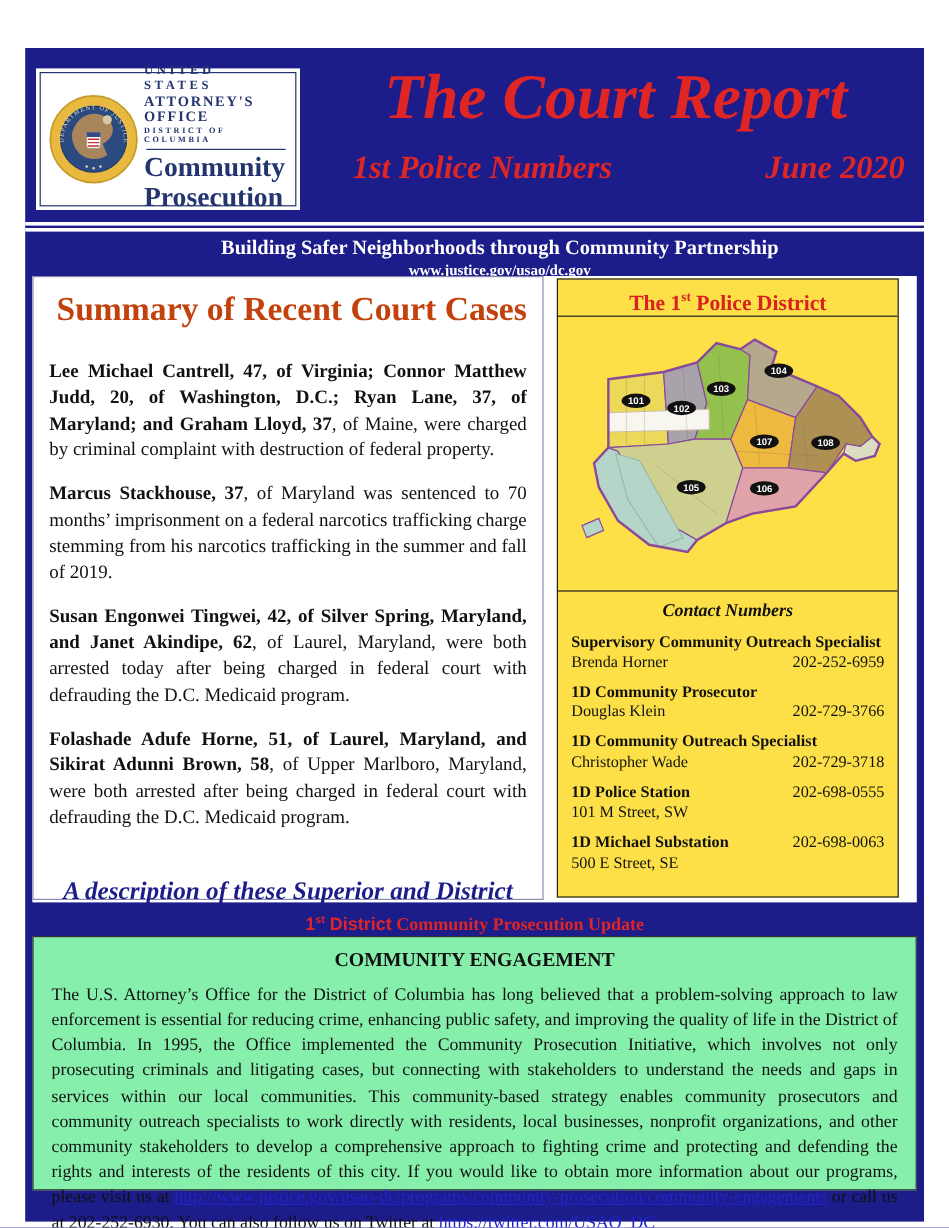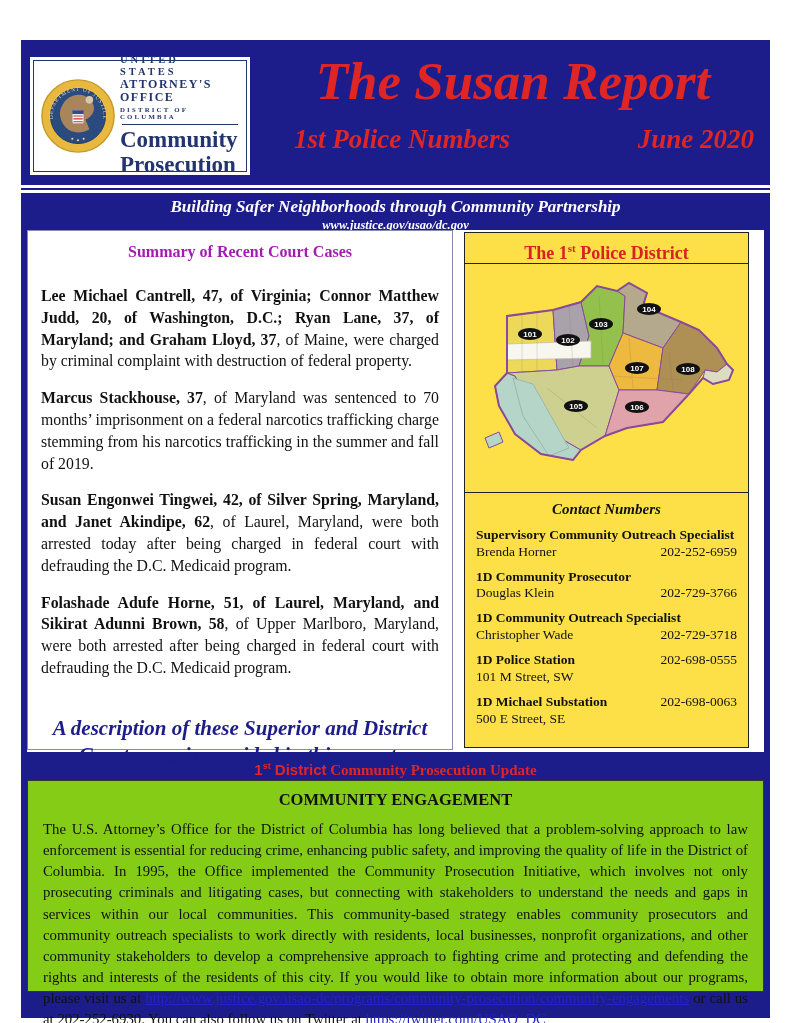--- a/index.html
+++ b/index.html
@@ -19,31 +19,31 @@
   .logo-l1{font-size:10.5px;font-weight:bold;letter-spacing:3px;}
   .logo-l2{font-size:12px;font-weight:bold;letter-spacing:1.5px;}
   .logo-l3{font-size:6.8px;font-weight:bold;letter-spacing:2.2px;margin-top:1px;}
   .logo-rule{height:1px;background:#23356e;margin:3px 2px;}
   .logo-org{font-size:23px;font-weight:bold;line-height:1.08;}
   .masthead{position:absolute;left:243px;top:12px;width:498px;color:#e02525;}
   .mast-title{font-size:53px;font-weight:bold;font-style:italic;text-align:center;line-height:1.1;}
   .mast-sub{display:flex;justify-content:space-between;font-size:27px;font-weight:bold;font-style:italic;margin-top:14px;padding:0 8px 0 30px;}
   .sep-band{position:absolute;top:145px;left:0;width:100%;height:8px;background:#fff;}
   .sep-band::after{content:"";display:block;margin-top:3px;height:2px;background:#1c1c8a;}
-  .tagline{position:absolute;top:153px;left:0;width:100%;color:#fff;text-align:center;font-style:italic;font-weight:bold;}
+  .tagline{position:absolute;top:153px;left:0;width:100%;color:#fff;text-align:center;font-weight:bold;padding-left:21px;}
   .tag-l1{font-size:17px;margin-top:4px;}
   .tag-l2{font-size:12.5px;margin-top:1px;}
 
   
   .content{position:absolute;top:190px;left:6px;width:737px;height:522px;background:#fff;}
   .left-col{
     position:absolute;left:0;top:0;width:426px;height:520px;border:1px solid #8a8ab0;
     box-sizing:border-box;padding:8px 13px;background:#fff;
   }
-  .summary-heading{color:#a21caf;font-size:16px;font-weight:bold;text-align:center;margin:4px 0 24px 0;}
+  .summary-heading{color:#c2410c;font-size:28px;font-weight:bold;text-align:right;margin:4px 0 24px 0;}
   .case-para{font-size:15.8px;line-height:21.8px;text-align:justify;margin:0 0 15px 0;}
   .case-bold{font-weight:bold;}
   .note{color:#1c1c8a;font-size:21px;font-weight:bold;font-style:italic;text-align:center;line-height:1.32;margin-top:36px;}
 
   .right-col{
     position:absolute;left:437px;top:2px;width:285px;height:516px;border:1px solid #222;
     box-sizing:border-box;background:#fde047;display:flex;flex-direction:column;
   }
   .district-title{height:30px;line-height:30px;border-bottom:1px solid #222;text-align:center;
     color:#d92121;font-size:18px;font-weight:bold;}
@@ -54,21 +54,21 @@
   .entry{margin-bottom:8px;}
   .row{display:flex;justify-content:space-between;}
   .bold{font-weight:bold;}
 
   
   .banner{position:absolute;top:712px;left:0;width:100%;height:28px;line-height:28px;text-align:center;
     color:#e02525;font-weight:bold;font-size:15px;}
   .banner .sans{font-family:"Liberation Sans", sans-serif;}
   .banner sup{font-size:9px;}
   .engagement{
-    position:absolute;top:740px;left:6px;width:737px;height:212px;background:#84cc16;border:1px solid #333;
+    position:absolute;top:740px;left:6px;width:737px;height:212px;background:#86efac;border:1px solid #333;
     box-sizing:border-box;padding:5px 15px;
   }
   .engagement-heading{text-align:center;font-weight:bold;font-size:16.5px;margin:4px 0 9px 0;}
   .engagement-body{font-size:14.8px;line-height:1.43;text-align:justify;}
   .doc-link{color:#2323cc;overflow-wrap:anywhere;}
 </style>
 </head>
 <body>
 
 <div class="frame">
@@ -94,21 +94,21 @@
       <div class="logo-l1">UNITED STATES</div>
       <div class="logo-l2">ATTORNEY'S OFFICE</div>
       <div class="logo-l3">DISTRICT OF COLUMBIA</div>
       <div class="logo-rule"></div>
       <div class="logo-org">Community</div>
       <div class="logo-org">Prosecution</div>
     </div>
   </div>
 
   <div class="masthead">
-    <div class="mast-title">The Susan Report</div>
+    <div class="mast-title">The Court Report</div>
     <div class="mast-sub">
       <span>1st Police Numbers</span>
       <span>June 2020</span>
     </div>
   </div>
 
   <div class="sep-band"></div>
 
   <div class="tagline">
     <div class="tag-l1">Building Safer Neighborhoods through Community Partnership</div>

